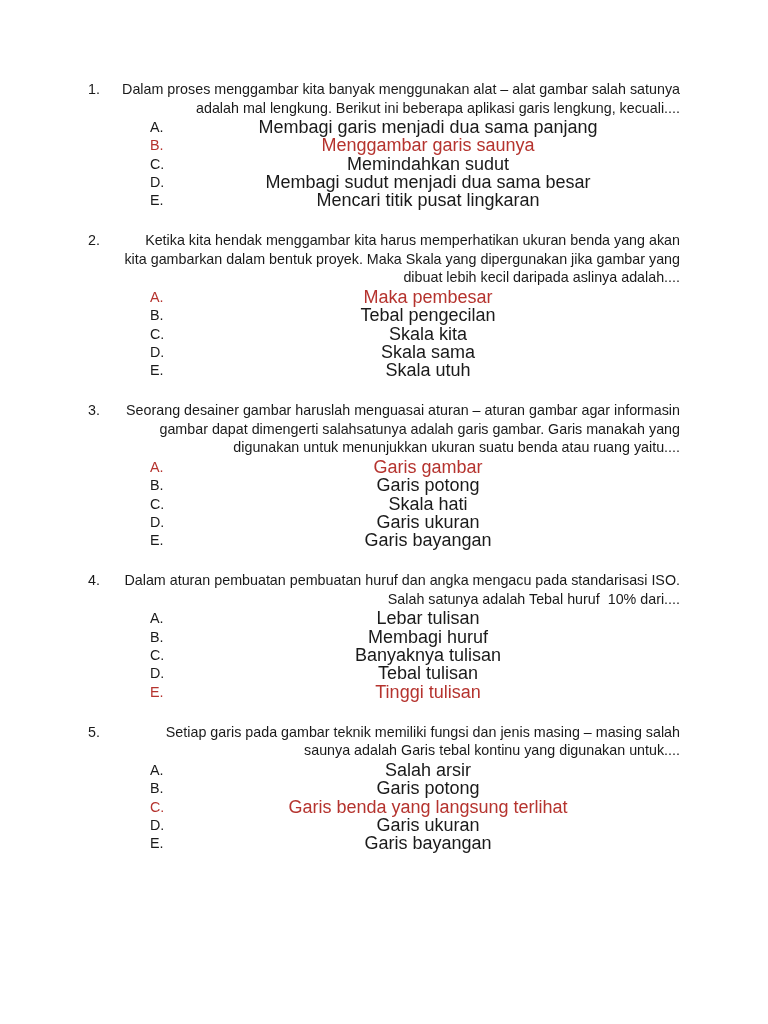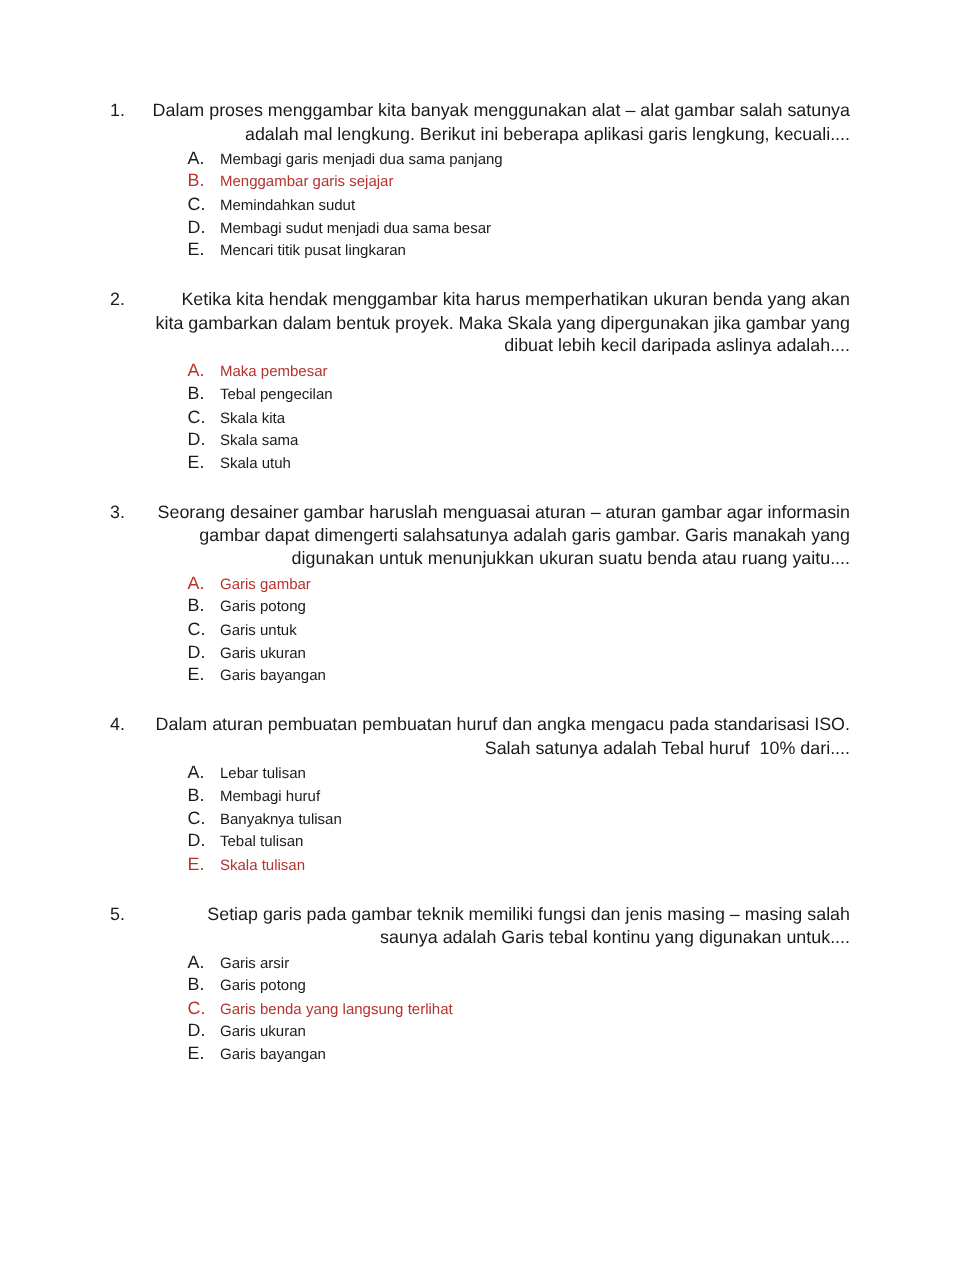--- a/index.html
+++ b/index.html
@@ -61,22 +61,23 @@
     line-height: 18.3px;
   }
   .opt-letter {
     flex: 0 0 auto;
     width: 26px;
     font-size: 14.3px;
     line-height: 18.3px;
   }
   .opt-text {
     flex: 1 1 auto;
-    font-size: 12px;
+    font-size: 18px;
     line-height: 18.3px;
+    text-align: center;
   }
   .option-row.normal .opt-letter,
   .option-row.normal .opt-text {
     color: #1a1a1a;
   }
   .option-row.highlight .opt-letter,
   .option-row.highlight .opt-text {
     color: #b5332e;
   }
 </style>
@@ -90,21 +91,21 @@
           <div class="q-number">1.</div>
           <div class="q-text">Dalam proses menggambar kita banyak menggunakan alat – alat gambar salah satunya adalah mal lengkung. Berikut ini beberapa aplikasi garis lengkung, kecuali....</div>
         </div>
         <div class="options">
           <div class="option-row normal">
             <div class="opt-letter">A.</div>
             <div class="opt-text">Membagi garis menjadi dua sama panjang</div>
           </div>
           <div class="option-row highlight">
             <div class="opt-letter">B.</div>
-            <div class="opt-text">Menggambar garis sejajar</div>
+            <div class="opt-text">Menggambar garis saunya</div>
           </div>
           <div class="option-row normal">
             <div class="opt-letter">C.</div>
             <div class="opt-text">Memindahkan sudut</div>
           </div>
           <div class="option-row normal">
             <div class="opt-letter">D.</div>
             <div class="opt-text">Membagi sudut menjadi dua sama besar</div>
           </div>
           <div class="option-row normal">
@@ -150,21 +151,21 @@
           <div class="option-row highlight">
             <div class="opt-letter">A.</div>
             <div class="opt-text">Garis gambar</div>
           </div>
           <div class="option-row normal">
             <div class="opt-letter">B.</div>
             <div class="opt-text">Garis potong</div>
           </div>
           <div class="option-row normal">
             <div class="opt-letter">C.</div>
-            <div class="opt-text">Garis untuk</div>
+            <div class="opt-text">Skala hati</div>
           </div>
           <div class="option-row normal">
             <div class="opt-letter">D.</div>
             <div class="opt-text">Garis ukuran</div>
           </div>
           <div class="option-row normal">
             <div class="opt-letter">E.</div>
             <div class="opt-text">Garis bayangan</div>
           </div>
         </div>
@@ -186,33 +187,33 @@
           <div class="option-row normal">
             <div class="opt-letter">C.</div>
             <div class="opt-text">Banyaknya tulisan</div>
           </div>
           <div class="option-row normal">
             <div class="opt-letter">D.</div>
             <div class="opt-text">Tebal tulisan</div>
           </div>
           <div class="option-row highlight">
             <div class="opt-letter">E.</div>
-            <div class="opt-text">Skala tulisan</div>
+            <div class="opt-text">Tinggi tulisan</div>
           </div>
         </div>
       </div>
       <div class="question-block">
         <div class="question-row">
           <div class="q-number">5.</div>
           <div class="q-text">Setiap garis pada gambar teknik memiliki fungsi dan jenis masing – masing salah saunya adalah Garis tebal kontinu yang digunakan untuk....</div>
         </div>
         <div class="options">
           <div class="option-row normal">
             <div class="opt-letter">A.</div>
-            <div class="opt-text">Garis arsir</div>
+            <div class="opt-text">Salah arsir</div>
           </div>
           <div class="option-row normal">
             <div class="opt-letter">B.</div>
             <div class="opt-text">Garis potong</div>
           </div>
           <div class="option-row highlight">
             <div class="opt-letter">C.</div>
             <div class="opt-text">Garis benda yang langsung terlihat</div>
           </div>
           <div class="option-row normal">

